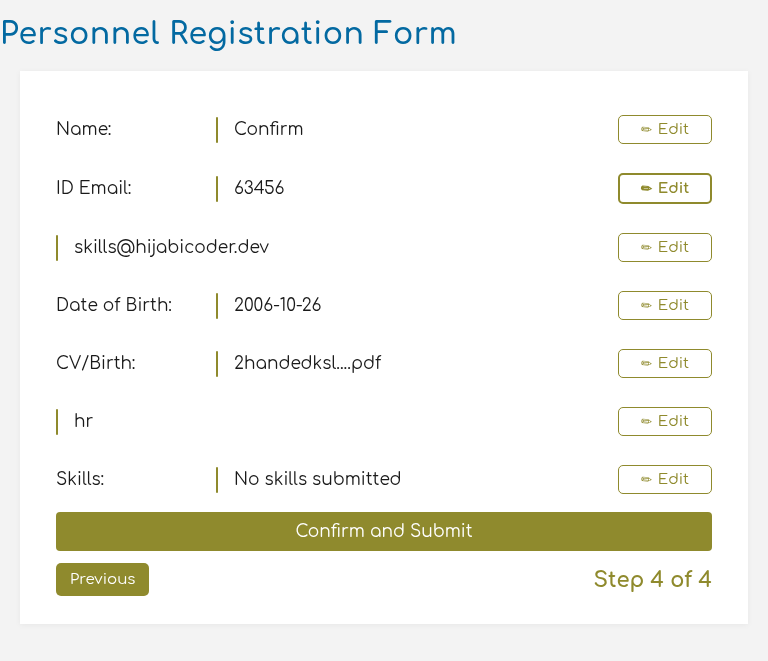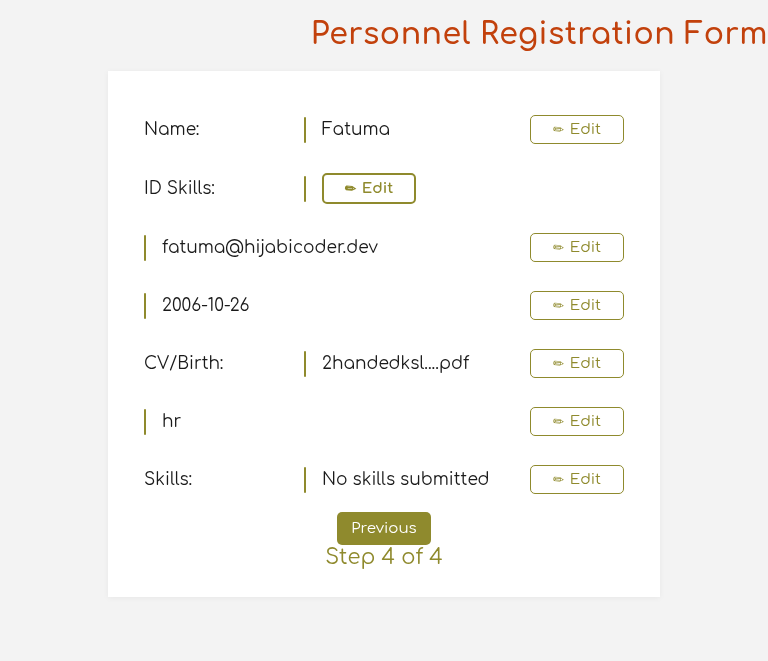--- a/index.html
+++ b/index.html
@@ -8,30 +8,30 @@
       padding: 0;
     }
     body {
       font-family: 'Comfortaa', 'Trebuchet MS', sans-serif;
       background: #f3f3f3;
       width: 768px;
       height: 661px;
       overflow: hidden;
     }
     .page-title {
-      text-align: right;
+      text-align: left;
       font-size: 30px;
       font-weight: 600;
-      color: #c2410c;
+      color: #0369a1;
       padding: 18px 0 12px 0;
       letter-spacing: 0.5px;
     }
     .card {
       background: #ffffff;
-      width: 552px;
+      width: 728px;
       margin: 8px auto 0 auto;
       border-radius: 0;
       padding: 44px 36px 28px 36px;
       box-shadow: 0 1px 6px rgba(0,0,0,0.05);
     }
     .row {
       display: flex;
       align-items: center;
       margin-bottom: 29px;
     }
@@ -94,71 +94,72 @@
       padding: 10px 0;
       font-size: 17px;
       cursor: pointer;
       font-family: inherit;
       margin-bottom: 12px;
     }
     .footer-row {
       display: flex;
       justify-content: space-between;
       align-items: center;
-      flex-direction: column;
     }
     .prev-btn {
       background: #8f8a2d;
       color: #ffffff;
       border: none;
       border-radius: 5px;
       padding: 8px 14px;
       font-size: 15px;
       cursor: pointer;
       font-family: inherit;
     }
     .step-indicator {
       font-size: 21px;
       color: #8f8a2d;
-      font-weight: 400;
+      font-weight: 700;
     }
   </style>
 </head>
 <body>
 
 <h1 class="page-title">Personnel Registration Form</h1>
 
 <div class="card">
   <div id="rows-container">
       <div class="row">
         <div class="label">Name:</div>
         <div class="divider"></div>
-        <div class="value">Fatuma</div>
+        <div class="value">Confirm</div>
         <button class="edit-btn">
           <span class="edit-icon">✎</span>
           <span>Edit</span>
         </button>
       </div>
       <div class="row">
-        <div class="label">ID Skills:</div>
+        <div class="label">ID Email:</div>
         <div class="divider"></div>
+        <div class="value">63456</div>
         <button class="edit-btn highlighted">
           <span class="edit-icon">✎</span>
           <span>Edit</span>
         </button>
       </div>
       <div class="row">
         <div class="divider"></div>
-        <div class="value">fatuma@hijabicoder.dev</div>
+        <div class="value">skills@hijabicoder.dev</div>
         <button class="edit-btn">
           <span class="edit-icon">✎</span>
           <span>Edit</span>
         </button>
       </div>
       <div class="row">
+        <div class="label">Date of Birth:</div>
         <div class="divider"></div>
         <div class="value">2006-10-26</div>
         <button class="edit-btn">
           <span class="edit-icon">✎</span>
           <span>Edit</span>
         </button>
       </div>
       <div class="row">
         <div class="label">CV/Birth:</div>
         <div class="divider"></div>
@@ -180,18 +181,19 @@
         <div class="label">Skills:</div>
         <div class="divider"></div>
         <div class="value">No skills submitted</div>
         <button class="edit-btn">
           <span class="edit-icon">✎</span>
           <span>Edit</span>
         </button>
       </div>
     </div>
 
+  <button class="submit-btn">Confirm and Submit</button>
 
   <div class="footer-row">
     <button class="prev-btn">Previous</button>
     <div class="step-indicator">Step 4 of 4</div>
   </div>
 </div>
 
 </body></html>

